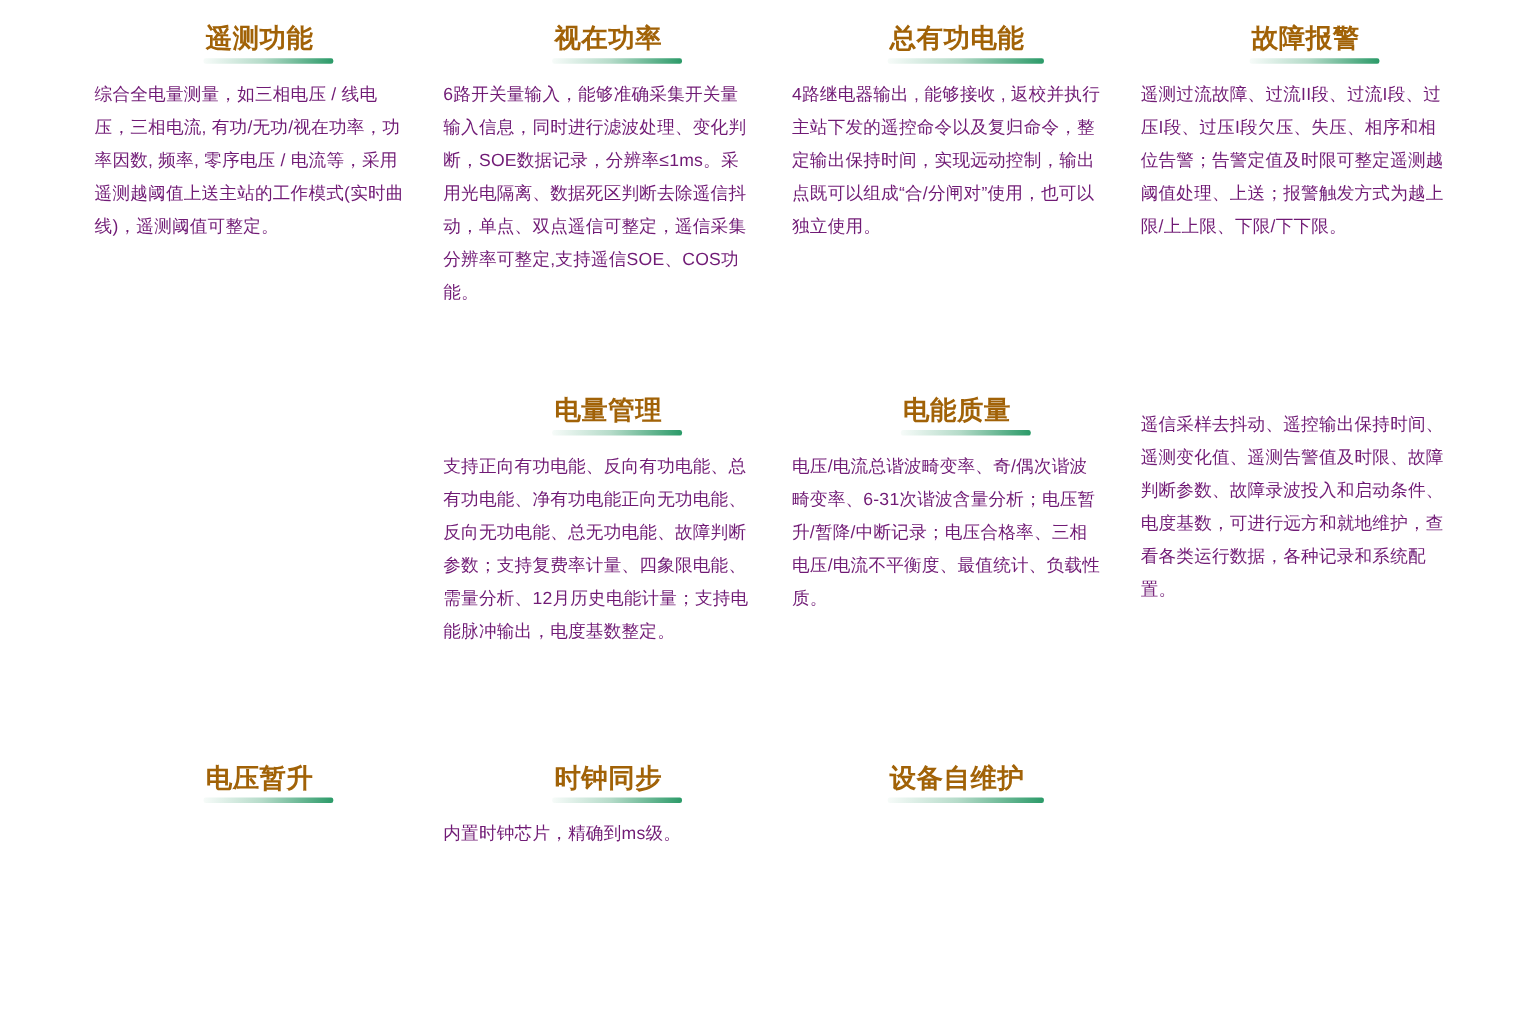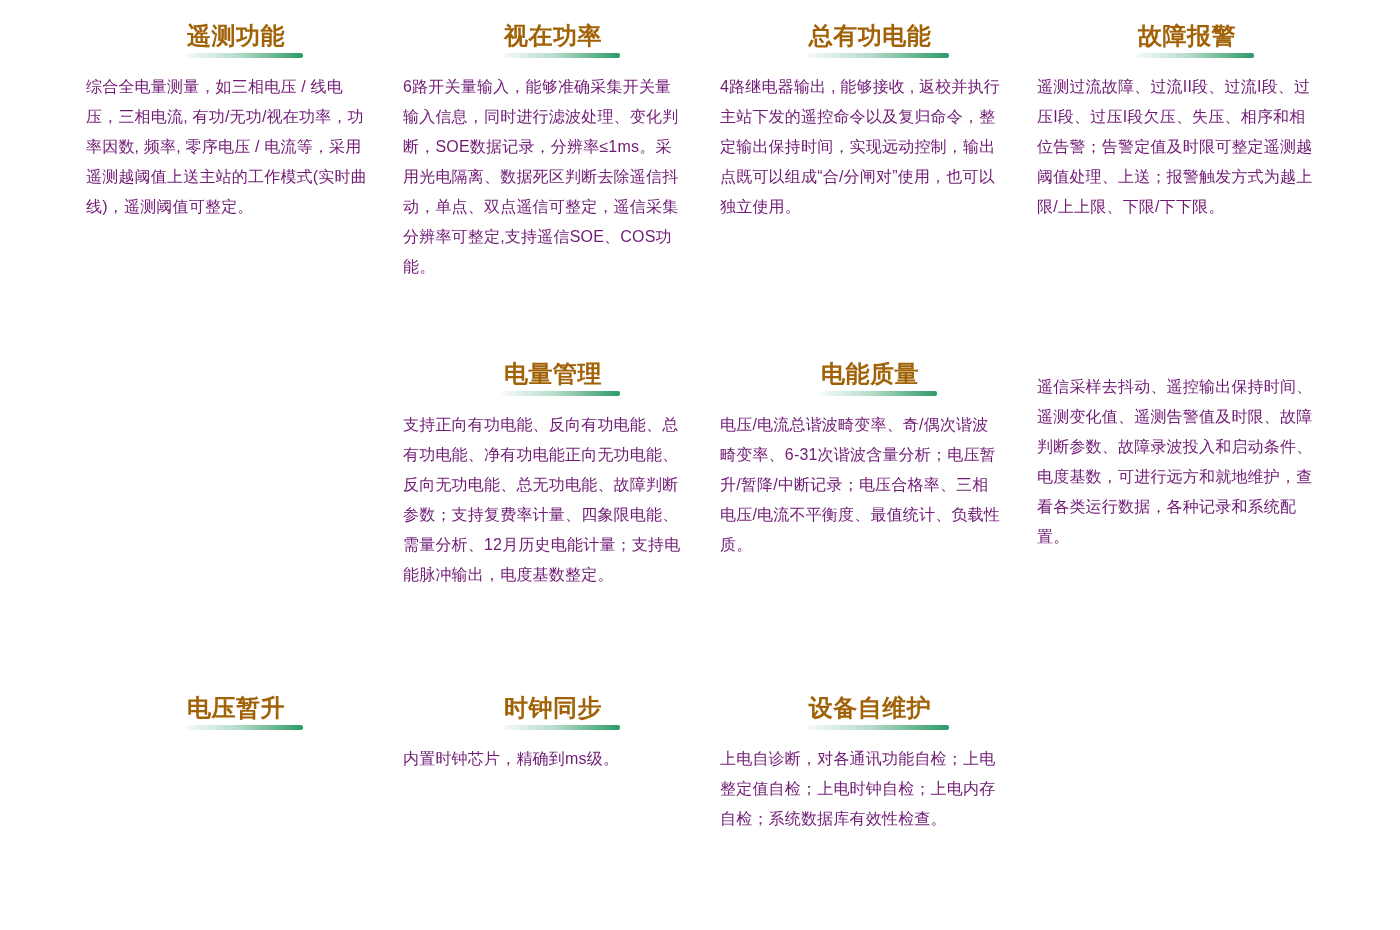--- a/index.html
+++ b/index.html
@@ -144,15 +144,14 @@
     <p class="feature-desc">内置时钟芯片，精确到ms级。</p>
   </section>
 
   <section class="feature-card">
     <div class="feature-title-row">
       <span class="feature-title-wrap">
         <span class="feature-title">设备自维护</span>
         <span class="feature-underline" style="display:block"></span>
       </span>
     </div>
-    <p class="feature-desc">上电自诊断，对各通讯功能自检；上电整定值自检；上电时钟自检；上电内存自检；系统数据库有效性检查。</p>
   </section>
 </main>
 
 </body></html>

